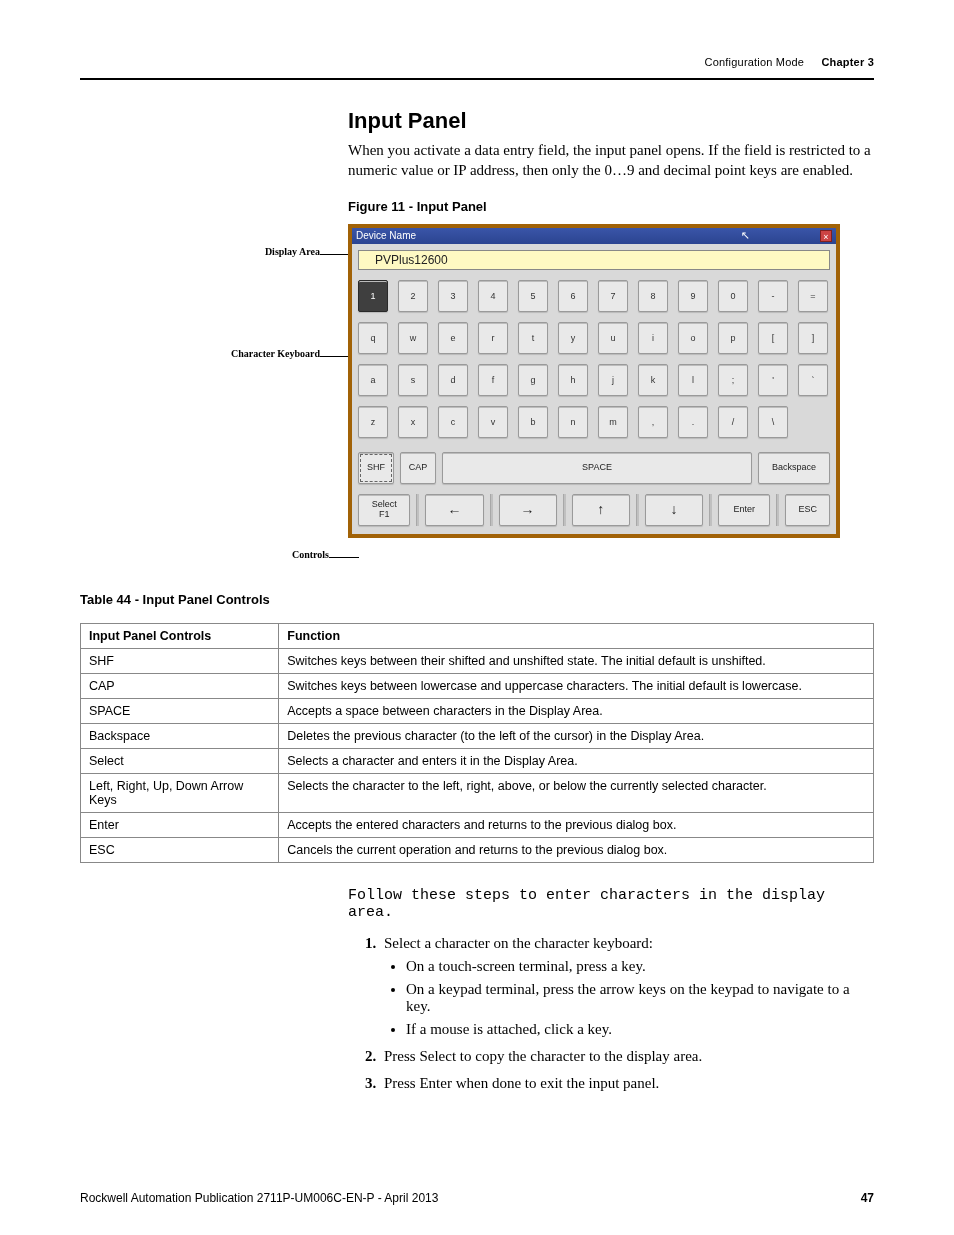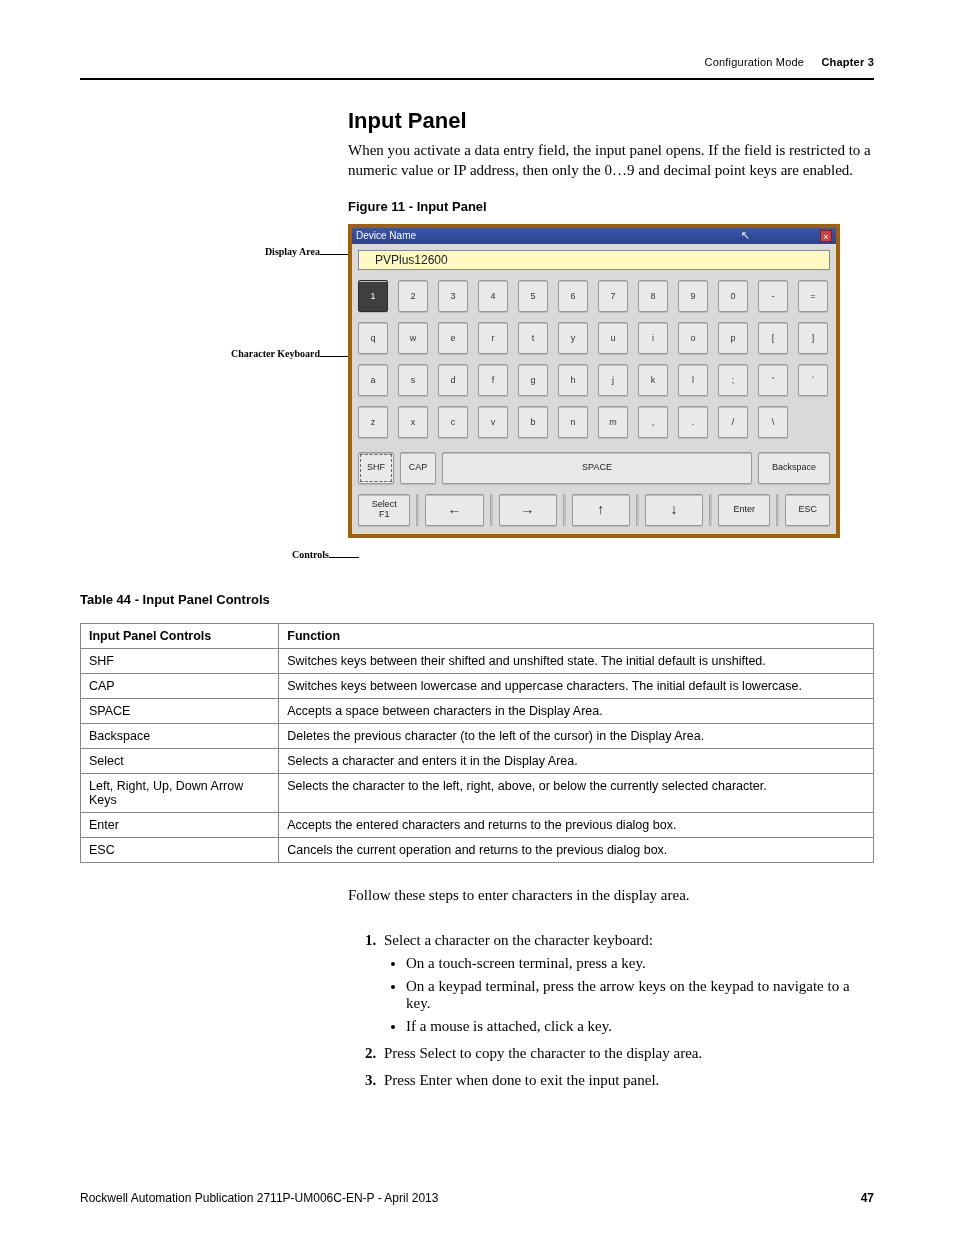--- a/index.html
+++ b/index.html
@@ -183,23 +183,23 @@
     padding: 5px 8px;
     text-align: left;
     vertical-align: top;
   }
   table.controls th {
     font-weight: 700;
   }
   .col-left { width: 25%; }
   
   .follow {
-    font-family: Liberation Serif, serif;
+    font-family: Liberation Mono, monospace;
     font-size: 15px;
-    margin: 24px 0 28px 268px;
+    margin: 24px 0 14px 268px;
   }
   ol.steps {
     font-family: Georgia, "Times New Roman", serif;
     font-size: 15px;
     margin: 0 0 0 300px;
     padding: 0;
   }
   ol.steps > li {
     margin-bottom: 10px;
     padding-left: 4px;

